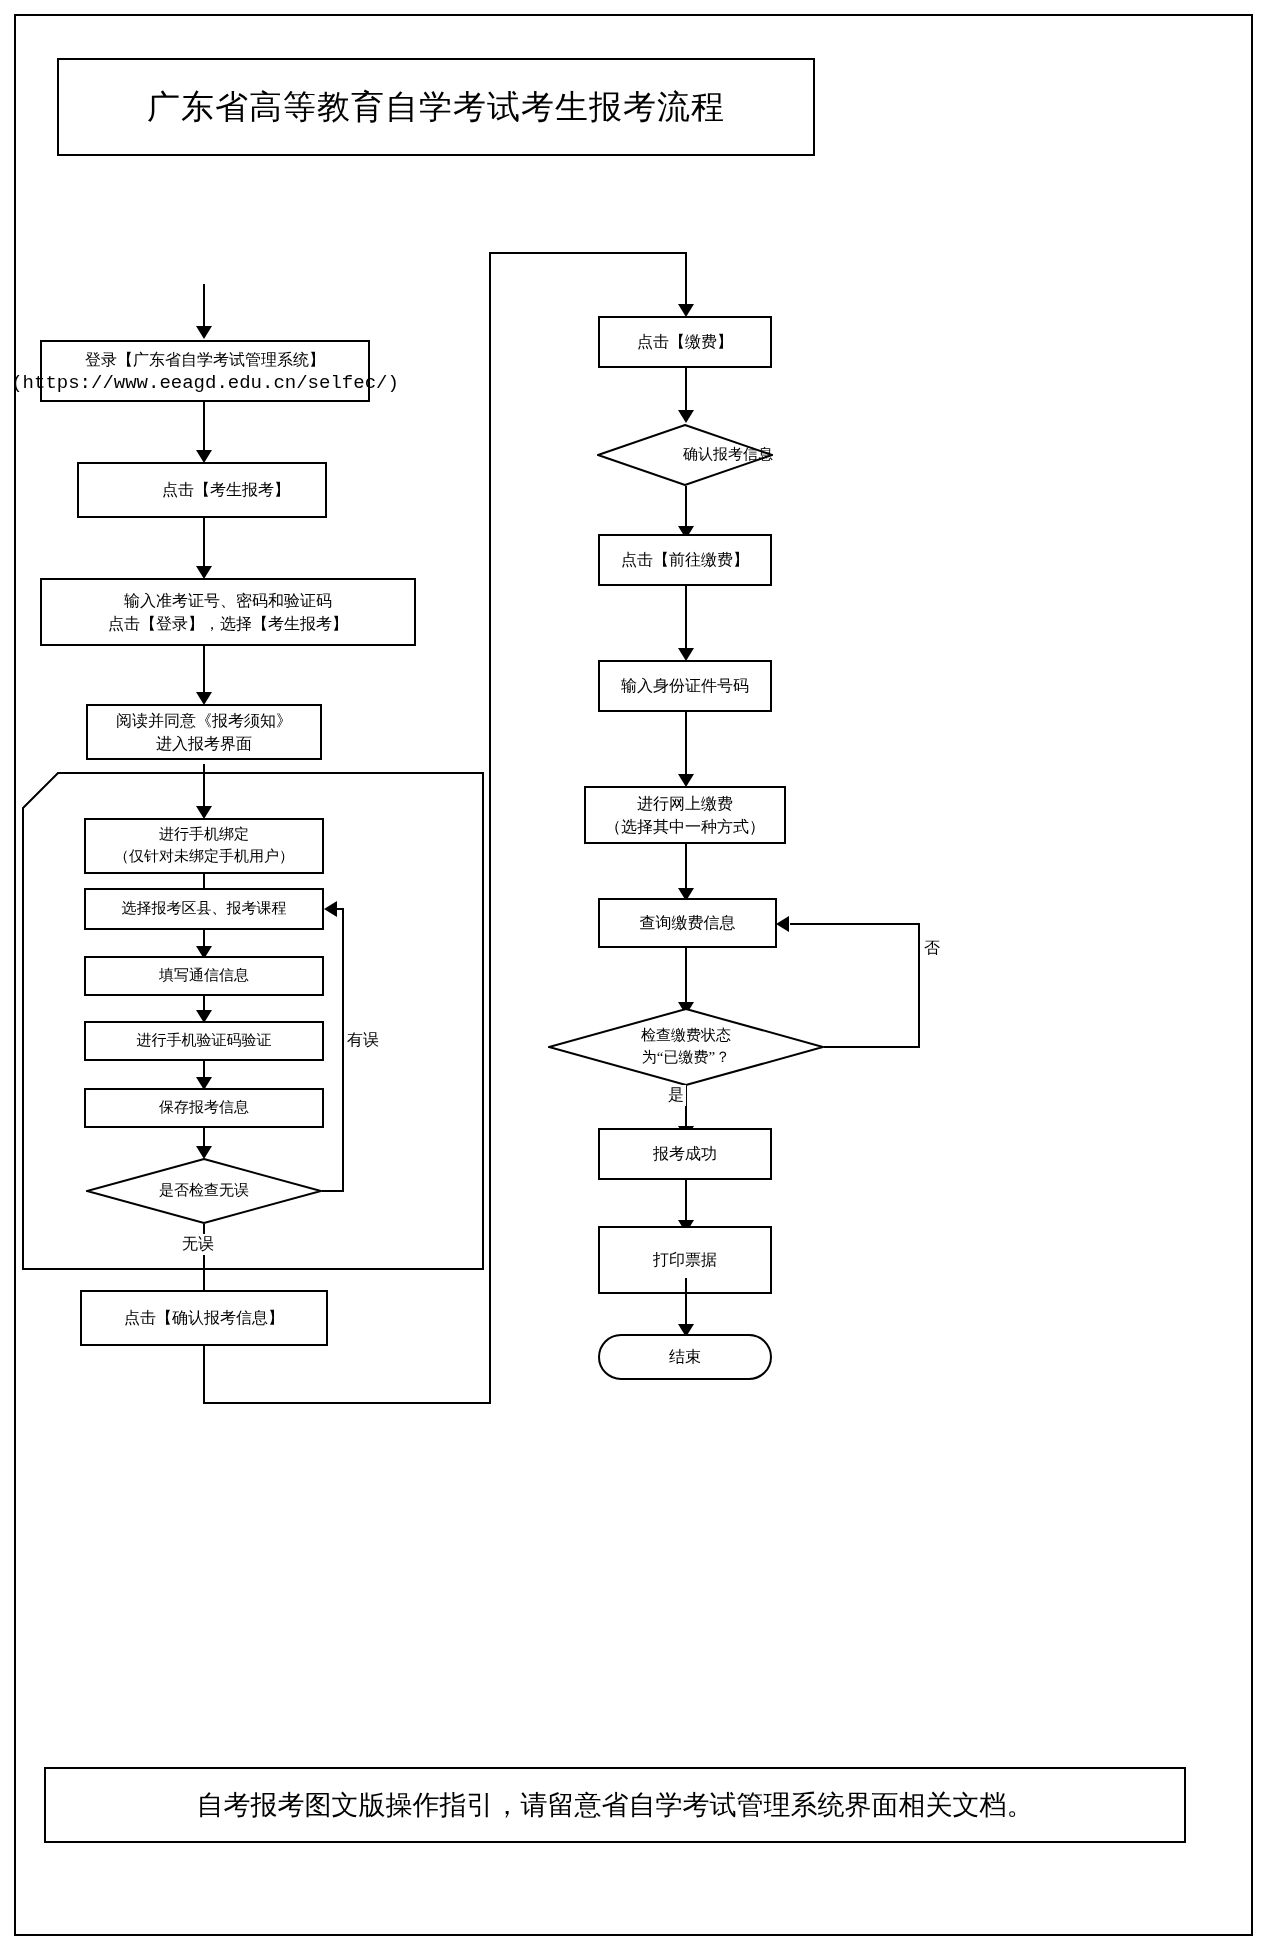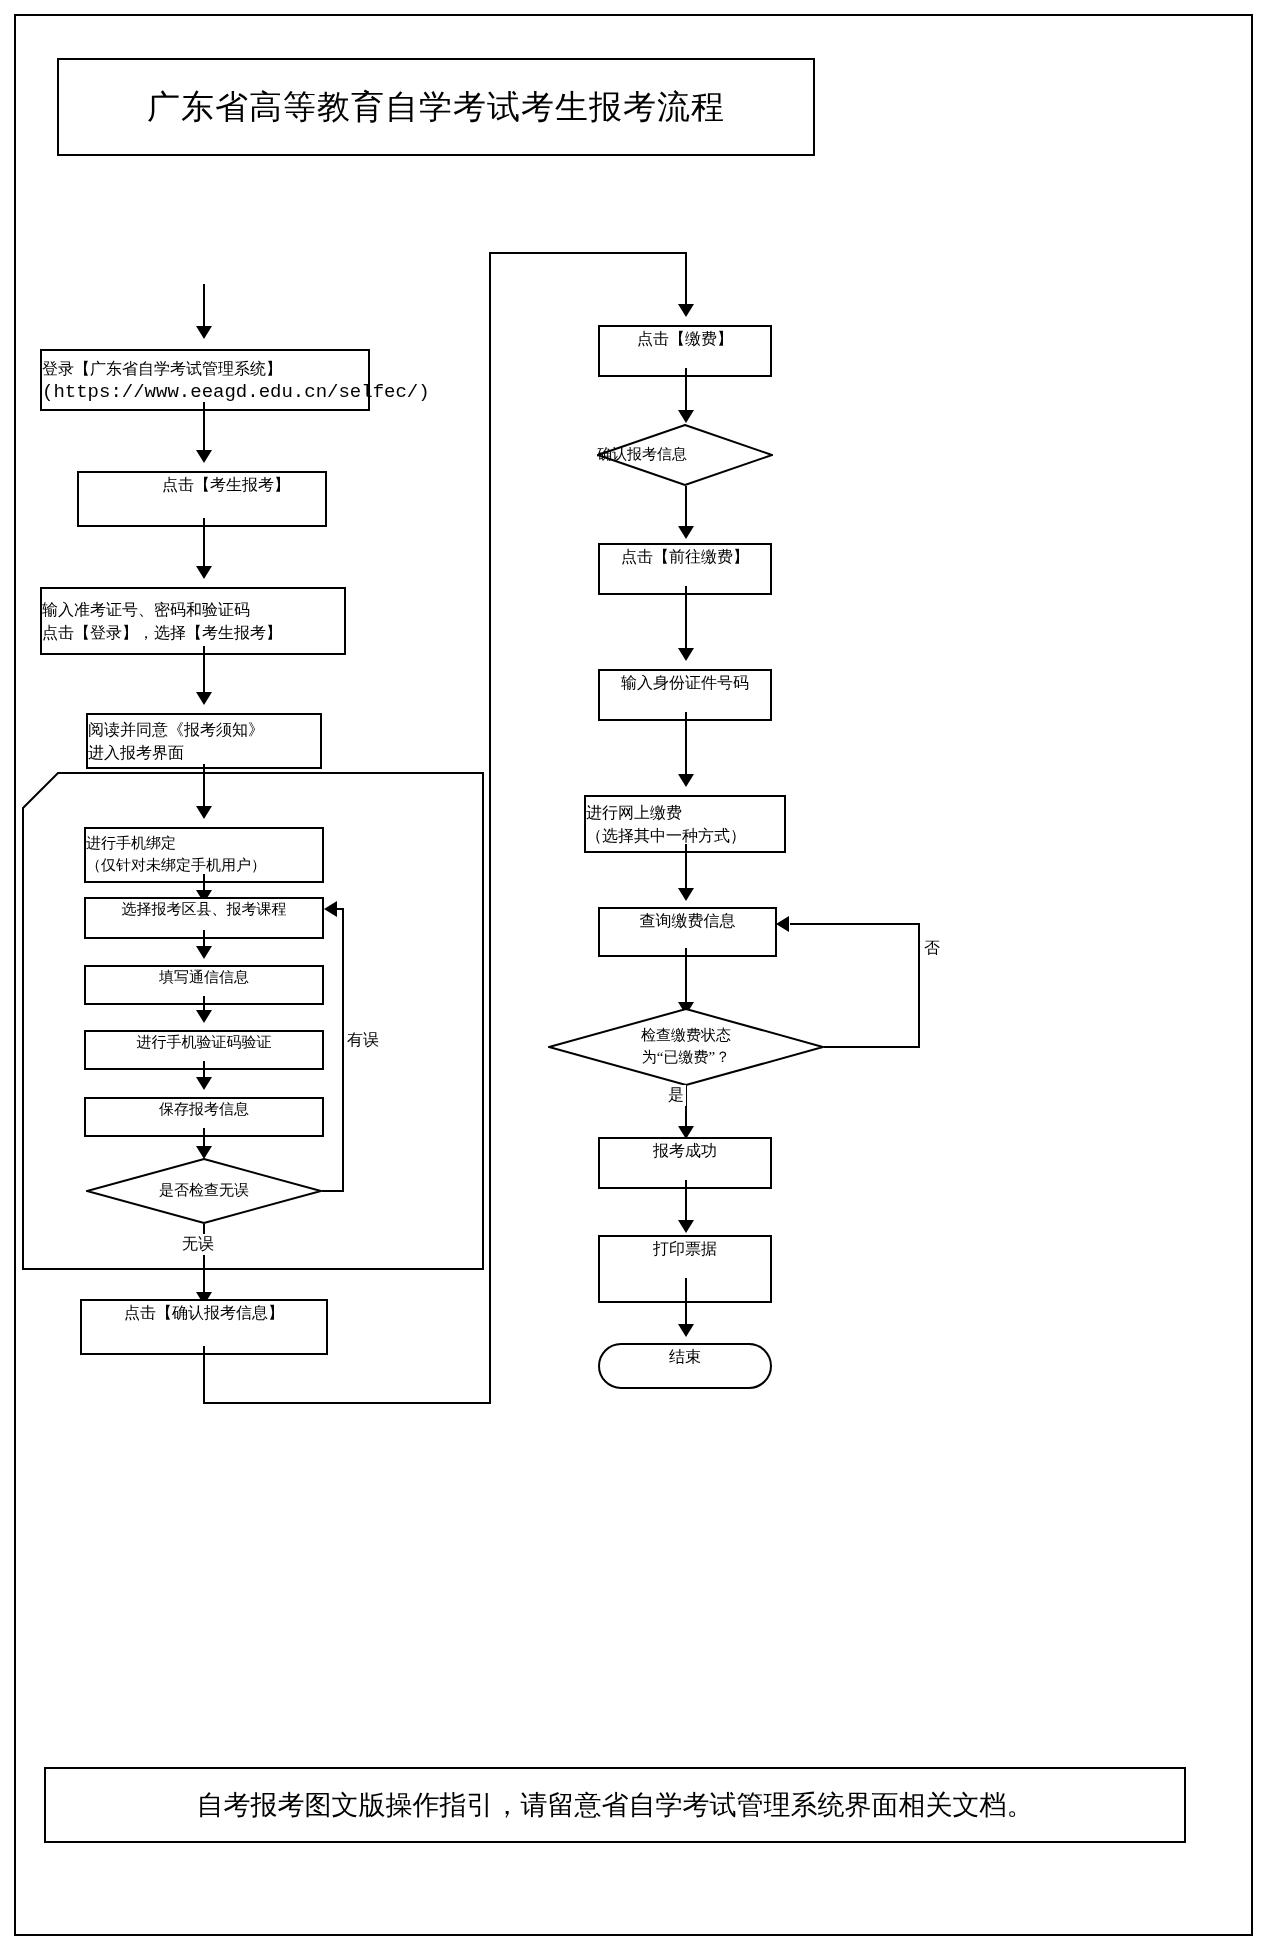--- a/index.html
+++ b/index.html
@@ -8,21 +8,21 @@
 
   
   .outer-frame{position:absolute;left:14px;top:14px;width:1239px;height:1922px;border:2px solid #000;box-sizing:border-box;}
 
   
   .title-box{position:absolute;left:57px;top:58px;width:758px;height:98px;border:2px solid #000;box-sizing:border-box;
              display:flex;align-items:center;justify-content:center;}
   .title-text{font-size:33px;letter-spacing:1px;font-family:"Liberation Serif","DejaVu Serif",serif;}
 
   
-  .node{position:absolute;box-sizing:border-box;display:flex;align-items:flex-start;justify-content:center;text-align:center;margin-top:9px;}
+  .node{position:absolute;box-sizing:border-box;display:flex;align-items:center;justify-content:center;text-align:center;}
   .rect{border:2px solid #000;background:#fff;}
   .nodetext{font-size:16px;line-height:1.45;font-family:"Liberation Serif","DejaVu Serif",serif;white-space:pre-line;}
   .nodetext.small{font-size:15px;}
   .mono{font-family:"Liberation Mono","DejaVu Sans Mono",monospace;font-size:19px;letter-spacing:0px;}
   .hexwrap{position:absolute;}
   .hexsvg{position:absolute;left:0;top:0;}
 
   
   .stadium{border:2px solid #000;border-radius:26px;background:#fff;}
 
@@ -66,21 +66,21 @@
   <div class="ln vln" style="left:203px;top:402px;height:54px;"></div>
   <div class="arrow-d" style="left:196px;top:450px;"></div>
 
   <div class="node rect" style="left:77px;top:462px;width:250px;height:56px;padding-left:48px;">
     <span class="nodetext">点击【考生报考】</span>
   </div>
 
   <div class="ln vln" style="left:203px;top:518px;height:54px;"></div>
   <div class="arrow-d" style="left:196px;top:566px;"></div>
 
-  <div class="node rect" style="left:40px;top:578px;width:306px;height:68px;flex-direction:column;">
+  <div class="node rect" style="left:40px;top:578px;width:376px;height:68px;flex-direction:column;">
     <span class="nodetext">输入准考证号、密码和验证码</span>
     <span class="nodetext">点击【登录】，选择【考生报考】</span>
   </div>
 
   <div class="ln vln" style="left:203px;top:646px;height:52px;"></div>
   <div class="arrow-d" style="left:196px;top:692px;"></div>
 
   <div class="node rect" style="left:86px;top:704px;width:236px;height:56px;flex-direction:column;">
     <span class="nodetext">阅读并同意《报考须知》</span>
     <span class="nodetext">进入报考界面</span>
@@ -159,21 +159,21 @@
   <div class="node rect" style="left:598px;top:316px;width:174px;height:52px;">
     <span class="nodetext">点击【缴费】</span>
   </div>
   <div class="ln vln" style="left:685px;top:368px;height:48px;"></div>
   <div class="arrow-d" style="left:678px;top:410px;"></div>
 
   <div style="position:absolute;left:597px;top:424px;width:176px;height:62px;">
     <svg width="176" height="62" viewBox="0 0 176 62">
       <polygon points="88,1 175,31 88,61 1,31" fill="#ffffff" stroke="#000000" stroke-width="2"></polygon>
     </svg>
-    <div style="position:absolute;left:0;top:0;width:176px;height:62px;display:flex;align-items:center;justify-content:flex-start;">
+    <div style="position:absolute;left:0;top:0;width:176px;height:62px;display:flex;align-items:center;justify-content:flex-end;">
       <span class="nodetext small">确认报考信息</span>
     </div>
   </div>
 
   <div class="ln vln" style="left:685px;top:486px;height:46px;"></div>
   <div class="arrow-d" style="left:678px;top:526px;"></div>
 
   <div class="node rect" style="left:598px;top:534px;width:174px;height:52px;">
     <span class="nodetext">点击【前往缴费】</span>
   </div>

